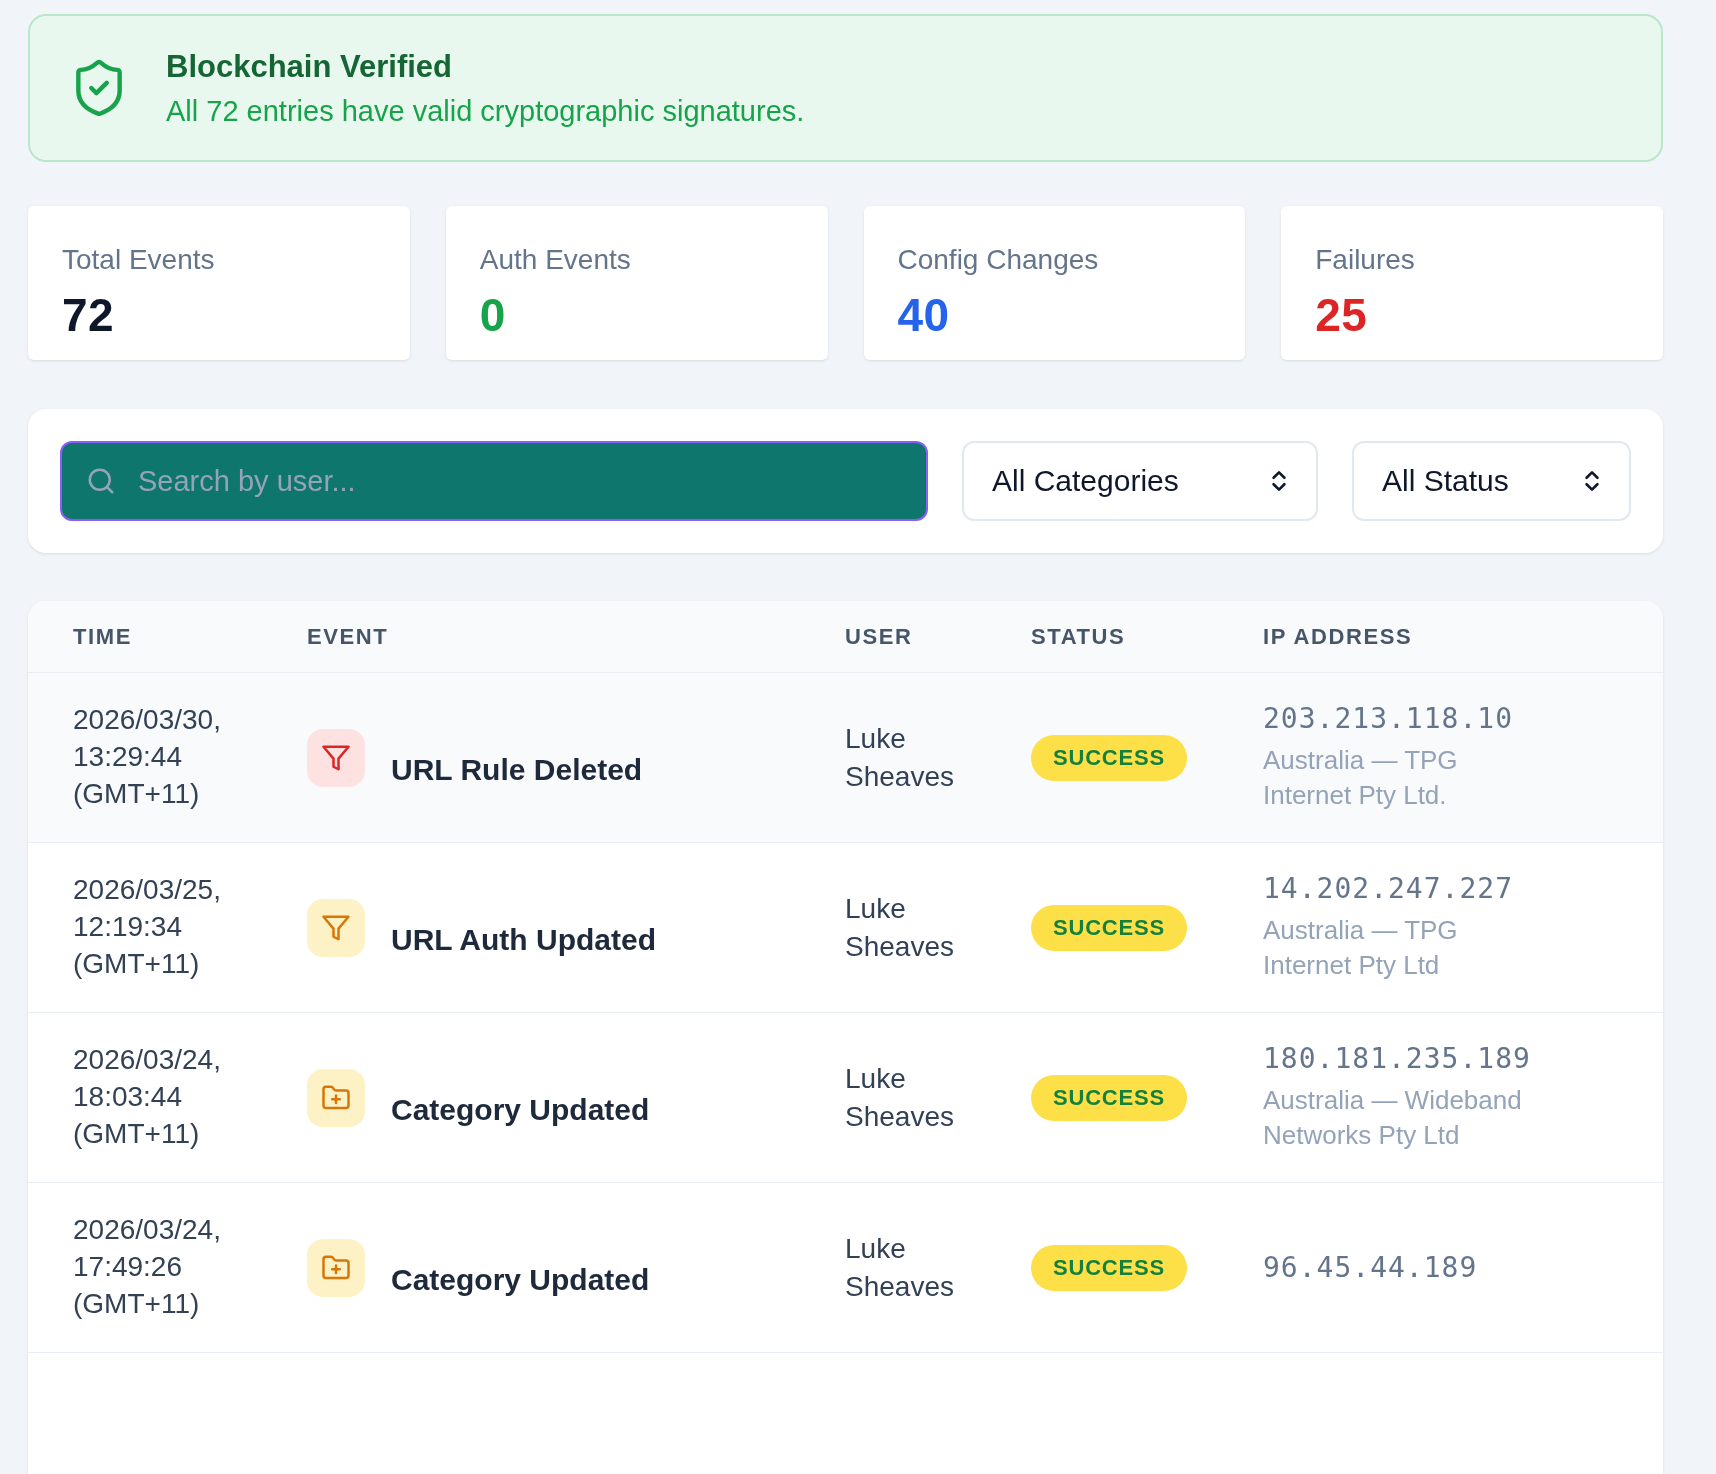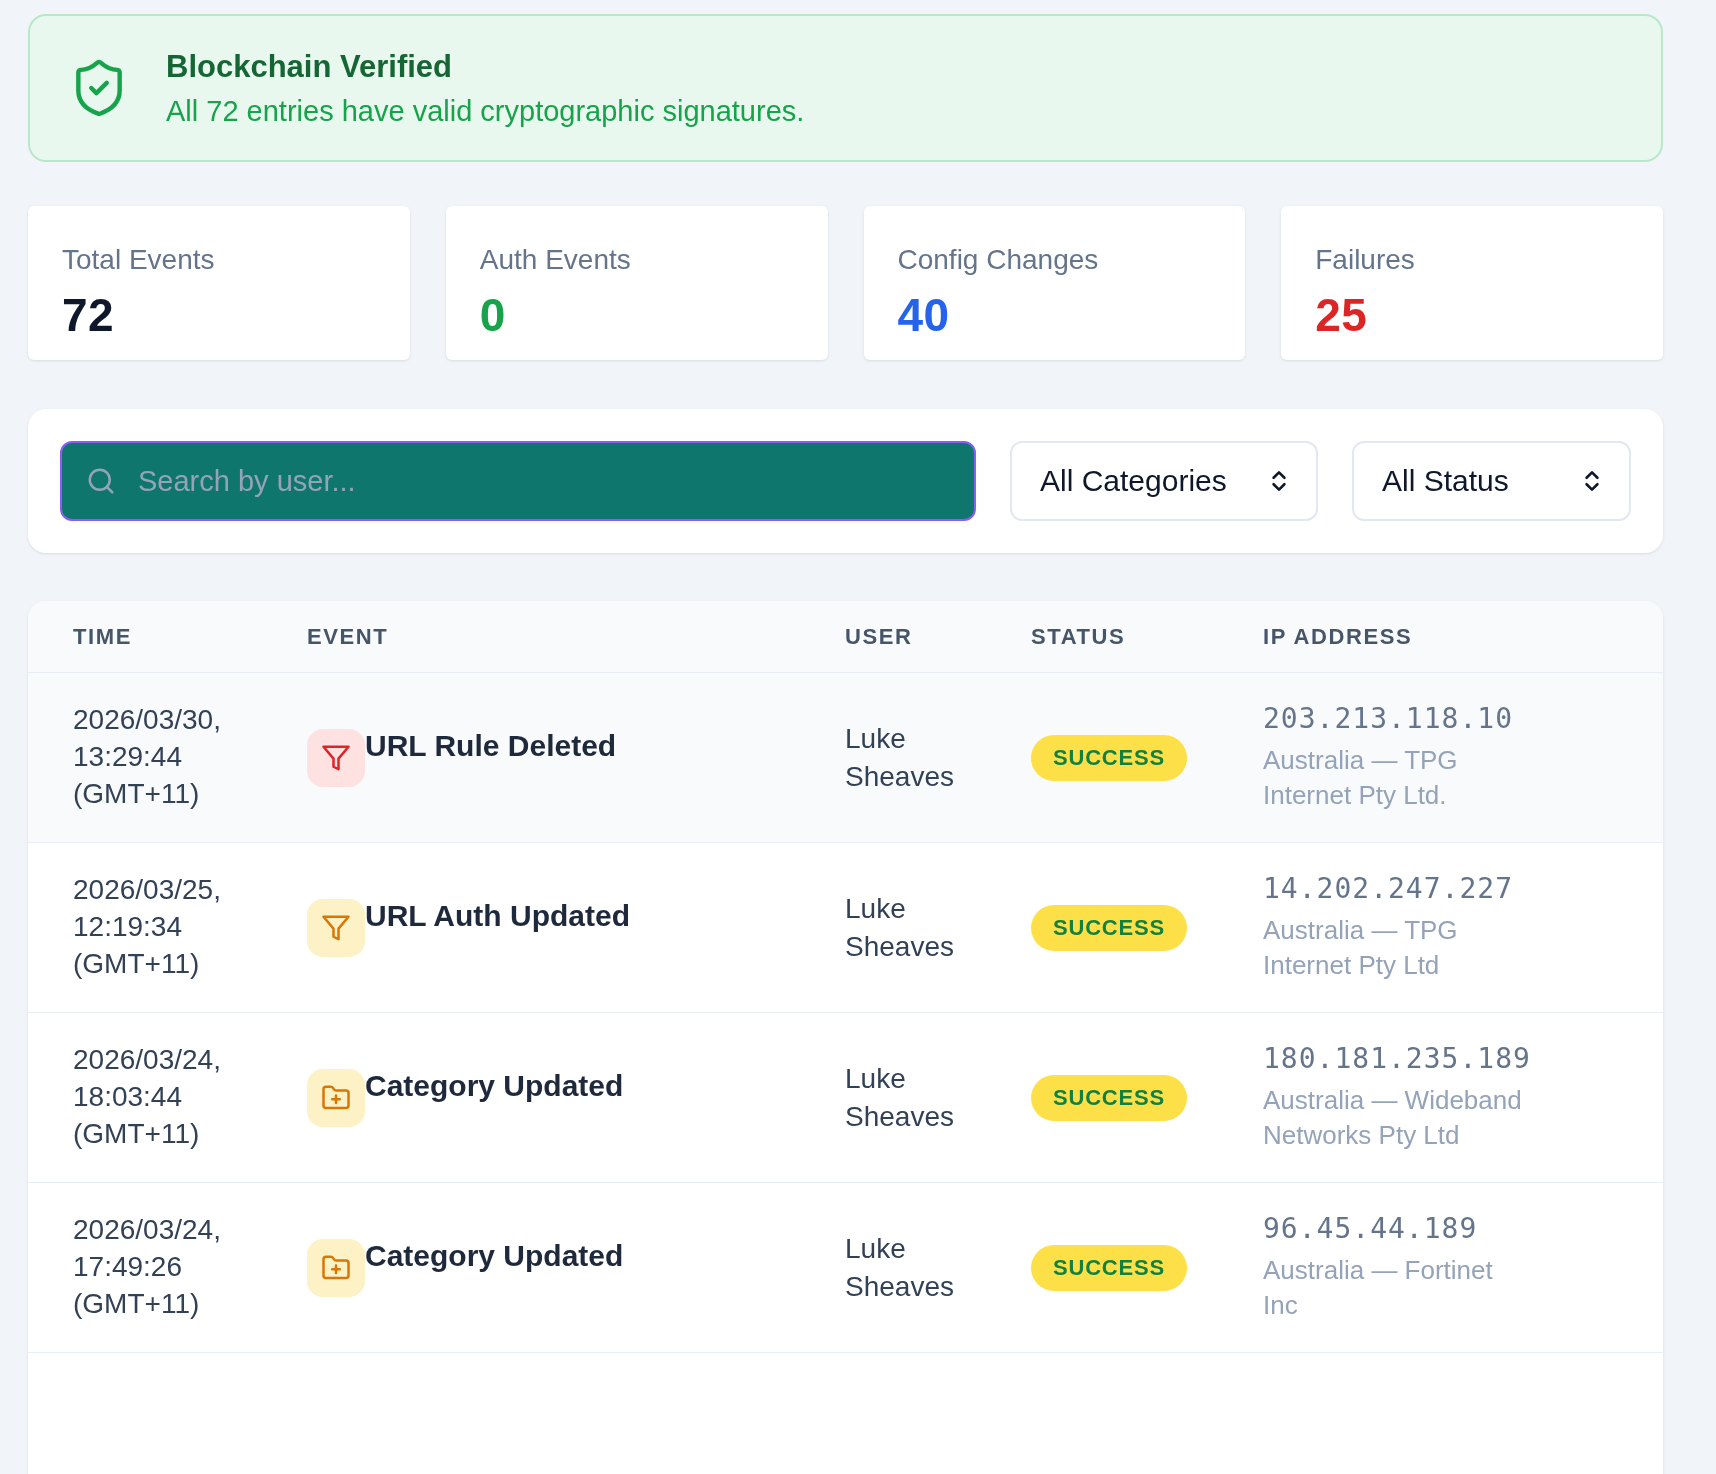--- a/index.html
+++ b/index.html
@@ -76,21 +76,21 @@
     background: #ffffff;
     display: flex;
     align-items: center;
     justify-content: space-between;
     padding: 0 24px 0 28px;
     font-size: 30px;
     color: #0f172a;
     cursor: pointer;
     flex: 0 0 auto;
   }
-  .select-cat { width: 308px; }
+  .select-cat { width: 356px; }
   .select-status { width: 279px; }
 
   
   .table-card {
     margin-top: 48px;
     background: #ffffff;
     border-radius: 18px 18px 0 0;
     box-shadow: 0 1px 2px rgba(15,23,42,.05), 0 1px 4px rgba(15,23,42,.06);
     min-height: 876px;
     overflow: hidden;
@@ -110,21 +110,21 @@
     font-weight: 700;
     letter-spacing: 1.6px;
     text-transform: uppercase;
     color: #475569;
     padding: 0 20px 0 45px;
   }
   .tr { min-height: 170px; border-bottom: 1px solid #e9eef5; background: #ffffff; cursor: pointer; }
   .tr.alt { background: #f8fafc; }
   .td { padding: 24px 20px 24px 45px; }
   .time { font-size: 28px; color: #334155; line-height: 1.32; white-space: pre-line; }
-  .event-cell { display: flex; align-items: flex-start; }
+  .event-cell { display: flex; align-items: flex-end; gap: 26px; }
   .chip {
     width: 58px; height: 58px;
     border-radius: 16px;
     display: flex; align-items: center; justify-content: center;
     flex: 0 0 auto;
   }
   .chip.red   { background: #fee2e2; color: #dc2626; }
   .chip.amber { background: #fdf1c6; color: #d97706; }
   .event-label { font-size: 30px; font-weight: 600; color: #1e293b; }
   .user { font-size: 28px; color: #334155; line-height: 1.35; white-space: pre-line; }
@@ -299,18 +299,16 @@
         </span>
         <span class="event-label">Category Updated</span>
       </div>
       <div class="td user">Luke
 Sheaves</div>
       <div class="td">
         <span class="badge">SUCCESS</span>
       </div>
       <div class="td">
         <div class="ip">96.45.44.189</div>
-        <div class="loc">Australia — Fortinet
-Inc</div>
       </div>
     </div>
   </div>
 </div>
 
 </body></html>

